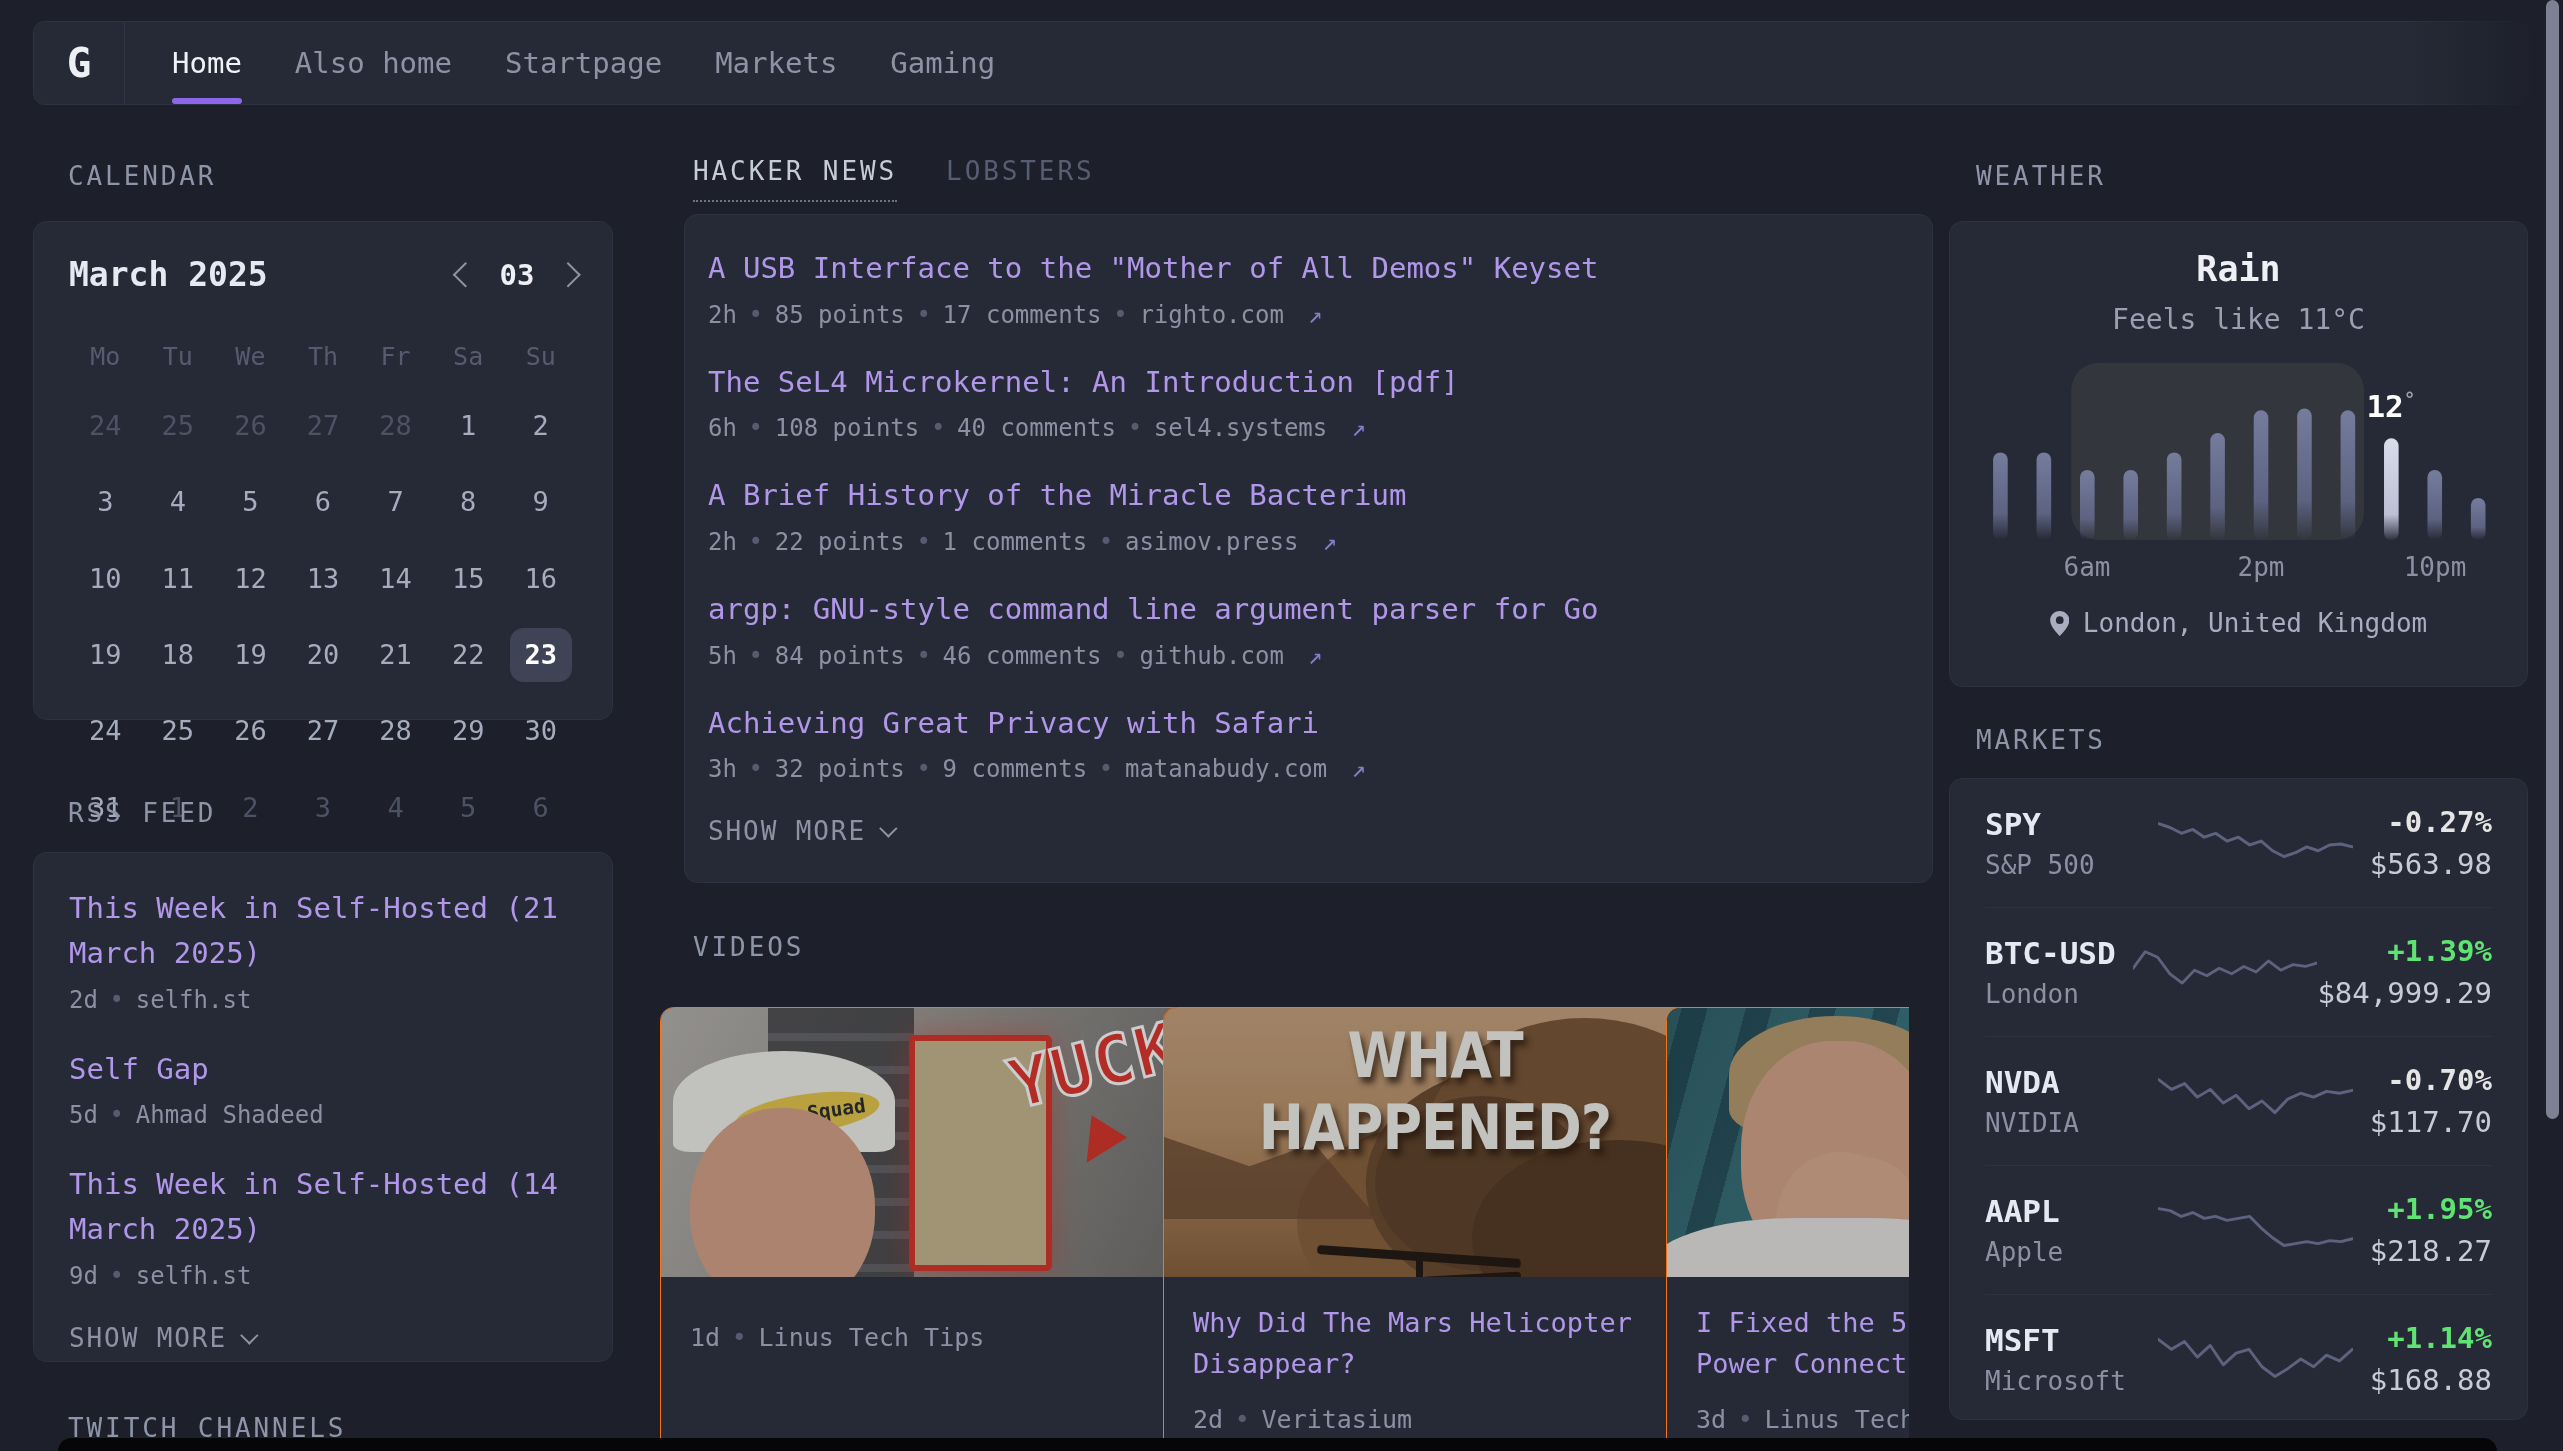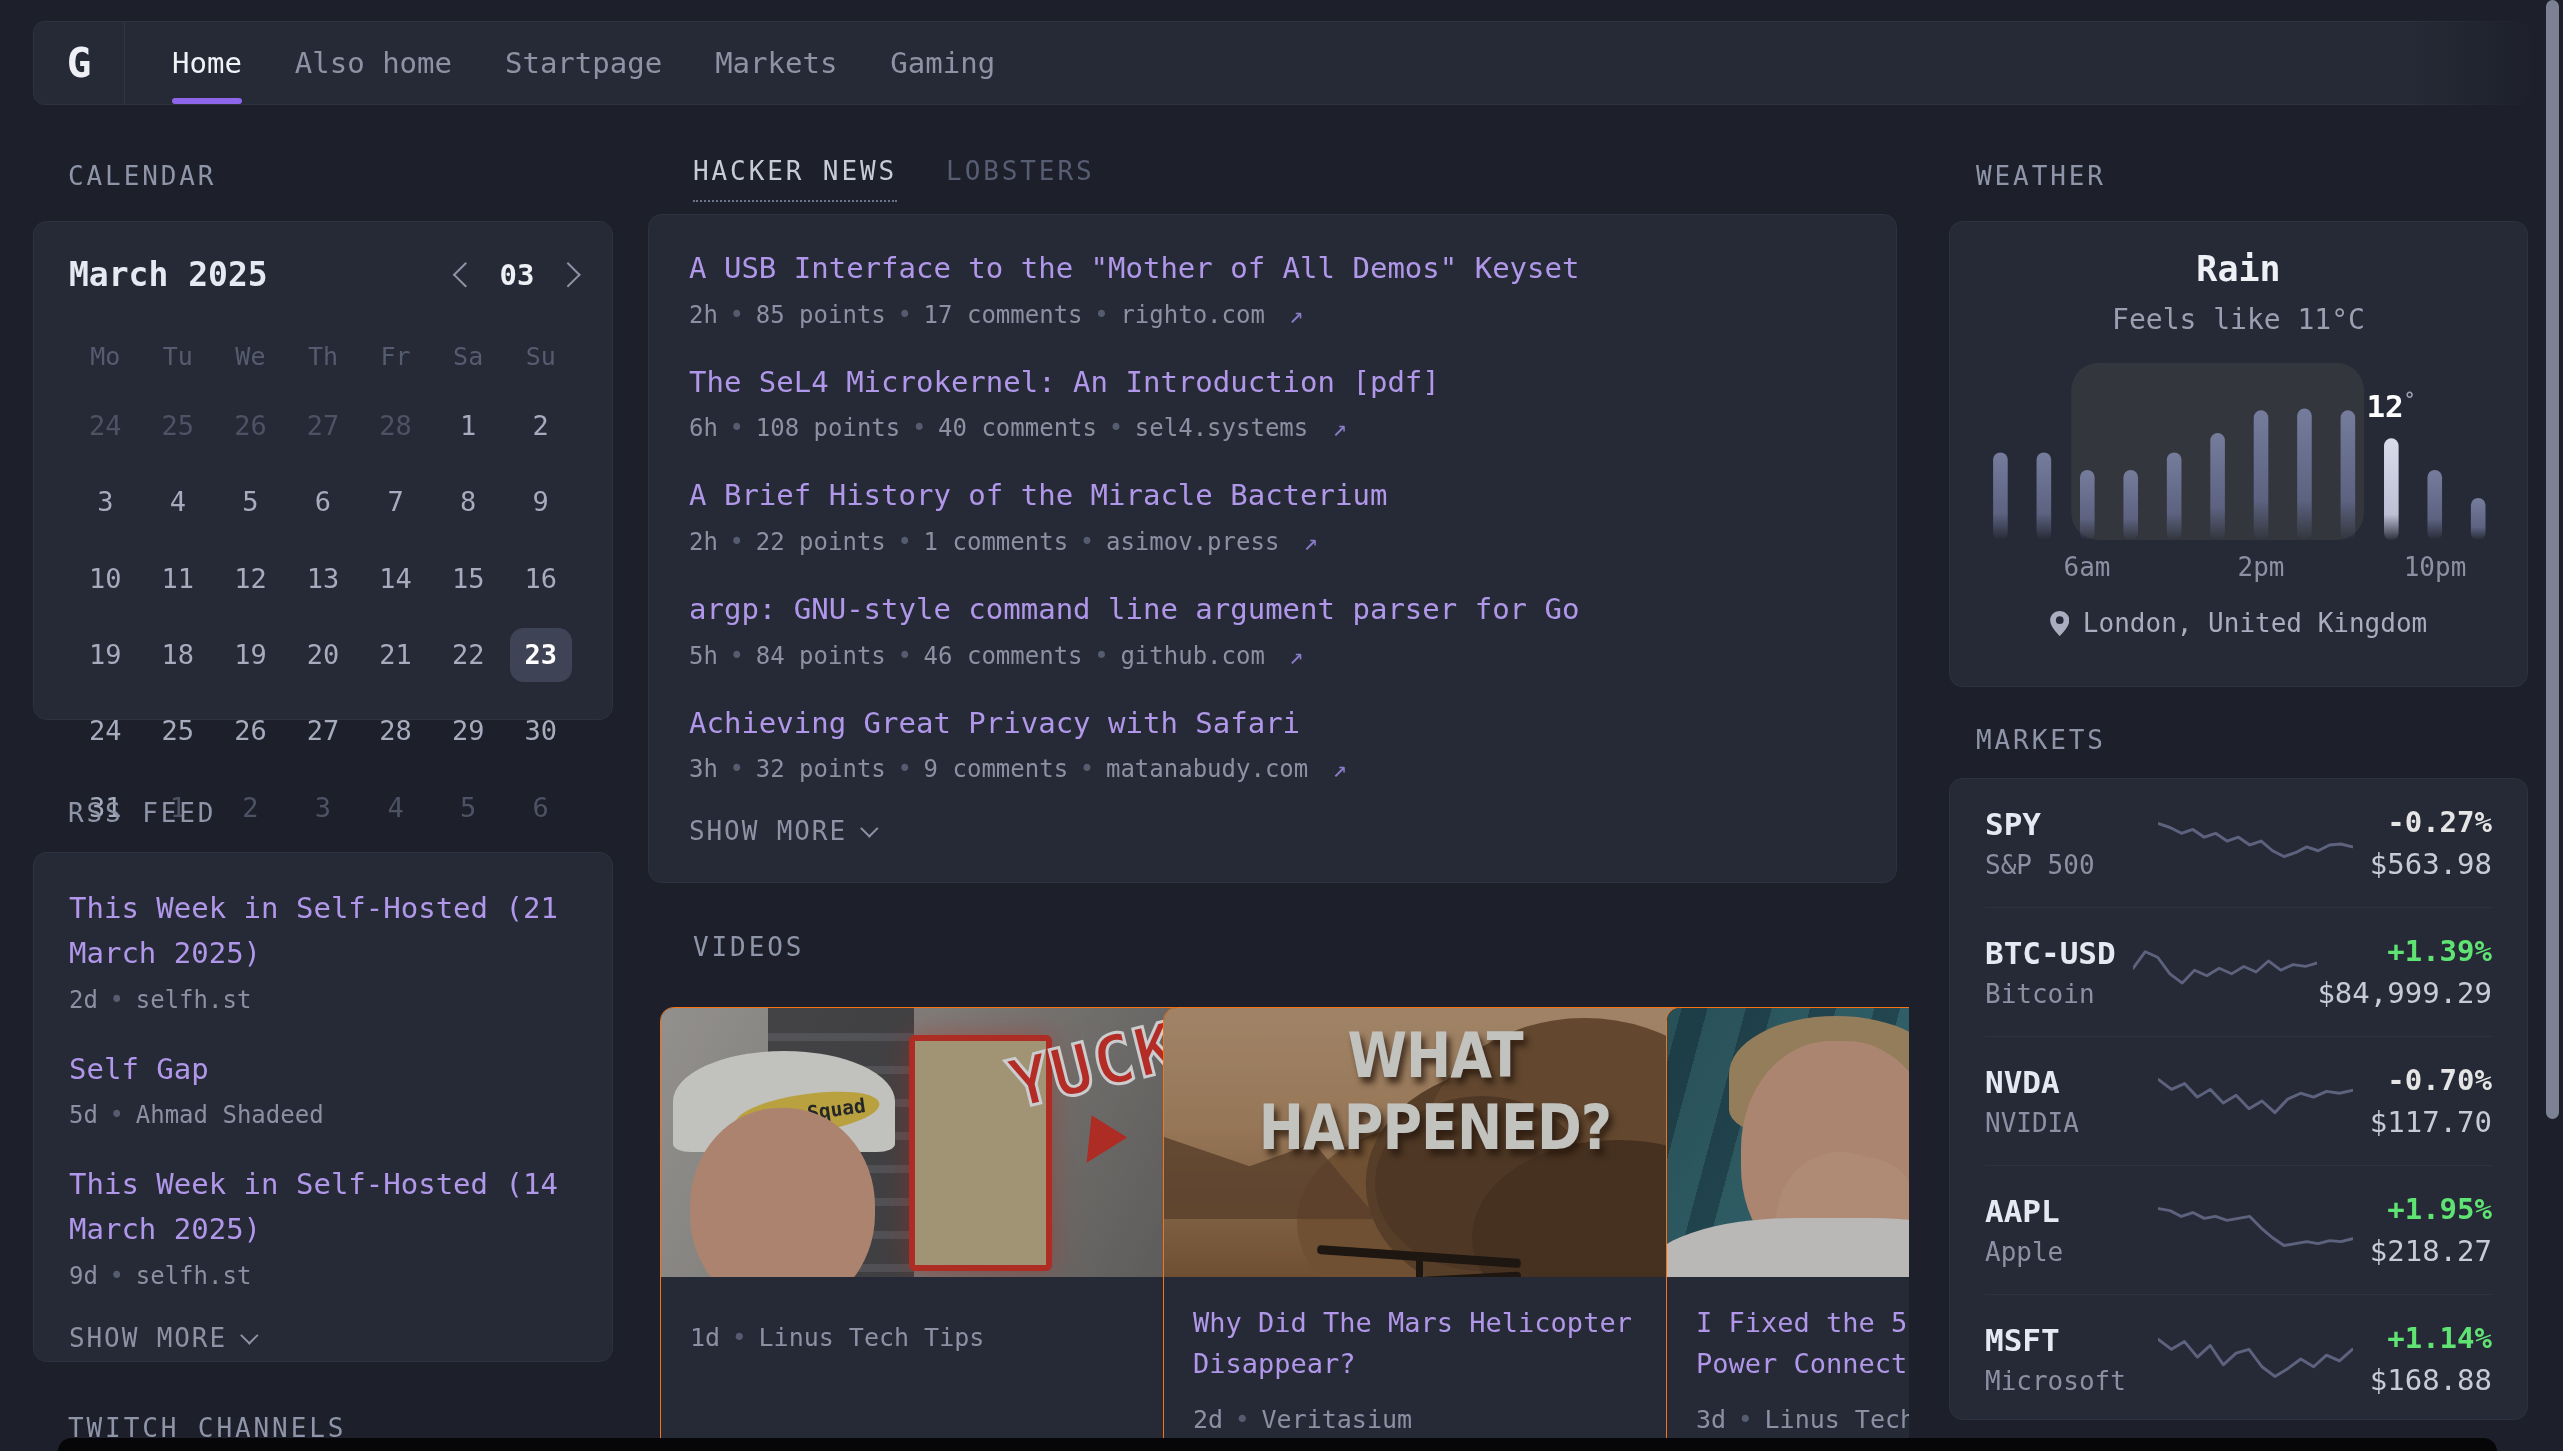--- a/index.html
+++ b/index.html
@@ -38,21 +38,21 @@
   .feed-item{margin-bottom:33px;}
   .feed-title{font-size:29px;line-height:45px;color:#b197ea;white-space:pre-line;cursor:pointer;}
   .feed-meta{margin-top:9.7px;font-size:24px;color:#8b91a3;}
   .dot{color:#565c70;margin:0 11.7px;}
   .show-more{font-size:26px;letter-spacing:1.9px;color:#8d93a5;display:flex;align-items:center;gap:15.6px;cursor:pointer;}
   .show-more .chev{width:10.7px;height:10.7px;border-width:2.9px;transform:rotate(45deg);margin-top:-5.8px;}
   
   #news-tabs{position:absolute;left:693px;top:156px;display:flex;gap:49px;}
   .news-tab{font-size:26px;letter-spacing:2.9px;color:#575d72;padding-bottom:13.6px;cursor:pointer;}
   .news-tab.active{color:#c6cbd8;border-bottom:2.9px dotted #6d7389;}
-  #news-card{left:648px;top:214px;width:1249px;height:669px;padding:33px 40px;}
+  #news-card{left:684px;top:214px;width:1249px;height:669px;padding:33px 23px;}
   .news-item{margin-bottom:33px;}
   .news-title{font-size:29px;line-height:41px;color:#b197ea;cursor:pointer;}
   .news-meta{margin-top:11.7px;font-size:24px;color:#8b91a3;}
   .ext{color:#8a7cc9;margin-left:9.7px;}
   .src{cursor:pointer;}
   
   #videos-row{position:absolute;left:660px;top:991px;width:1249px;height:450px;overflow:hidden;}
   .video-card{position:absolute;top:16px;width:544px;height:449px;background:#262a36;border:1px solid #f97316;
               border-radius:13.6px;box-sizing:border-box;overflow:hidden;}
   .thumb{position:relative;width:100%;height:269px;overflow:hidden;}
@@ -380,21 +380,21 @@
       <polyline points="0.0,12 11.8,16 23.5,22 35.3,18 47.1,26 58.8,22 70.6,30 82.4,26 94.1,34 105.9,30 117.6,40 129.4,46 141.2,42 152.9,36 164.7,40 176.5,34 188.2,33 200.0,36" fill="none" stroke="#5d637e" stroke-width="3" stroke-linejoin="round" stroke-linecap="round"></polyline>
     </svg>
     <div class="mkt-right">
       <div class="mkt-change neg">-0.27%</div>
       <div class="mkt-price">$563.98</div>
     </div>
   </div>
       <div class="mkt-row">
     <div class="mkt-left">
       <div class="mkt-ticker">BTC-USD</div>
-      <div class="mkt-name">Bitcoin</div>
+      <div class="mkt-name">London</div>
     </div>
     <svg class="mkt-spark" viewBox="0 0 200 64">
       <polyline points="0.0,28 13.3,10 26.7,16 40.0,34 53.3,44 66.7,30 80.0,36 93.3,28 106.7,34 120.0,26 133.3,32 146.7,20 160.0,30 173.3,24 186.7,26 200.0,22" fill="none" stroke="#5d637e" stroke-width="3" stroke-linejoin="round" stroke-linecap="round"></polyline>
     </svg>
     <div class="mkt-right">
       <div class="mkt-change pos">+1.39%</div>
       <div class="mkt-price">$84,999.29</div>
     </div>
   </div>
       <div class="mkt-row">

